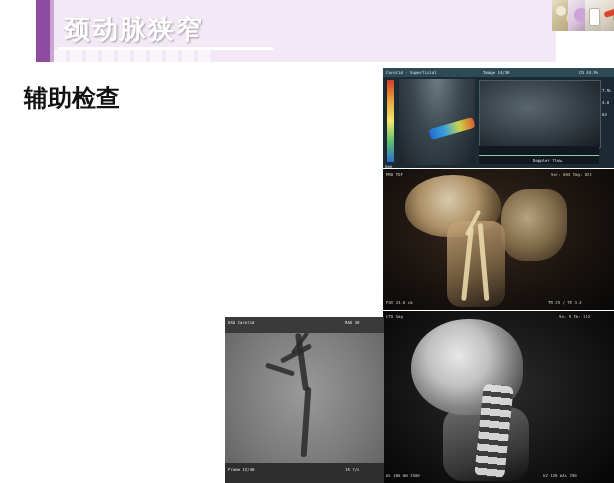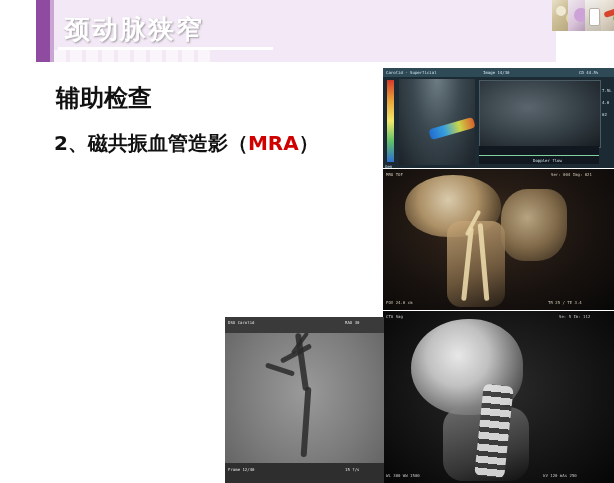--- a/index.html
+++ b/index.html
@@ -58,21 +58,21 @@
   .th-a{background:linear-gradient(135deg,#e8e0c9 0%,#cfc29a 45%,#b9a87f 100%);}
   .th-b{background:linear-gradient(135deg,#efe7ee 0%,#d9c4da 60%,#b49ab6 100%);}
   .th-c{background:linear-gradient(160deg,#f2f0ec 0%,#ddd8cf 50%,#c3bdb0 100%);}
   .th-d{background:linear-gradient(140deg,#efe9df 0%,#d8cfc0 55%,#bdb2a0 100%);}
   .th-e{background:linear-gradient(140deg,#8fb7bd 0%,#6f9aa3 60%,#52808a 100%);}
   .th-f{background:linear-gradient(140deg,#d9d9d9 0%,#b5b5b5 55%,#8f8f8f 100%);}
   .pill{
     position:absolute;border-radius:6px;
   }
   
-  .txt-block{position:absolute;left:22px;top:82px;width:360px;margin-left:32px;}
+  .txt-block{position:absolute;left:22px;top:82px;width:360px;}
   .heading{
     font-size:24px;font-weight:bold;color:#111111;margin:0 0 16px 2px;
     font-family:"DejaVu Sans","Liberation Sans",sans-serif;
   }
   .line{
     font-size:20px;font-weight:bold;color:#111111;margin:0 0 19px 0;
     white-space:nowrap;
     font-family:"DejaVu Sans","Liberation Sans",sans-serif;
   }
   .line .hl{color:#d00000;}
@@ -172,23 +172,20 @@
       <div class="tw th-f">
         <div class="pill" style="left:6px;top:8px;width:18px;height:12px;background:#6d6d6d;border-radius:2px;"></div>
       </div>
     </div>
   </div>
 
   <div class="txt-block">
     <div class="heading">辅助检查</div>
 
 
-    <div class="line">
-      <span>2、磁共振血管造影（</span><span class="hl">MRA</span><span>）</span>
-    </div>
 
 
   </div>
 
   <div class="img" id="img-ultrasound">
     <div class="us-top"></div>
     <div class="us-label" style="left:3px;top:2px;">Carotid - Superficial</div>
     <div class="us-label" style="left:100px;top:2px;">Image 14/30</div>
     <div class="us-label" style="left:196px;top:2px;">CD 44.5%</div>
     <div class="us-scale"></div>

